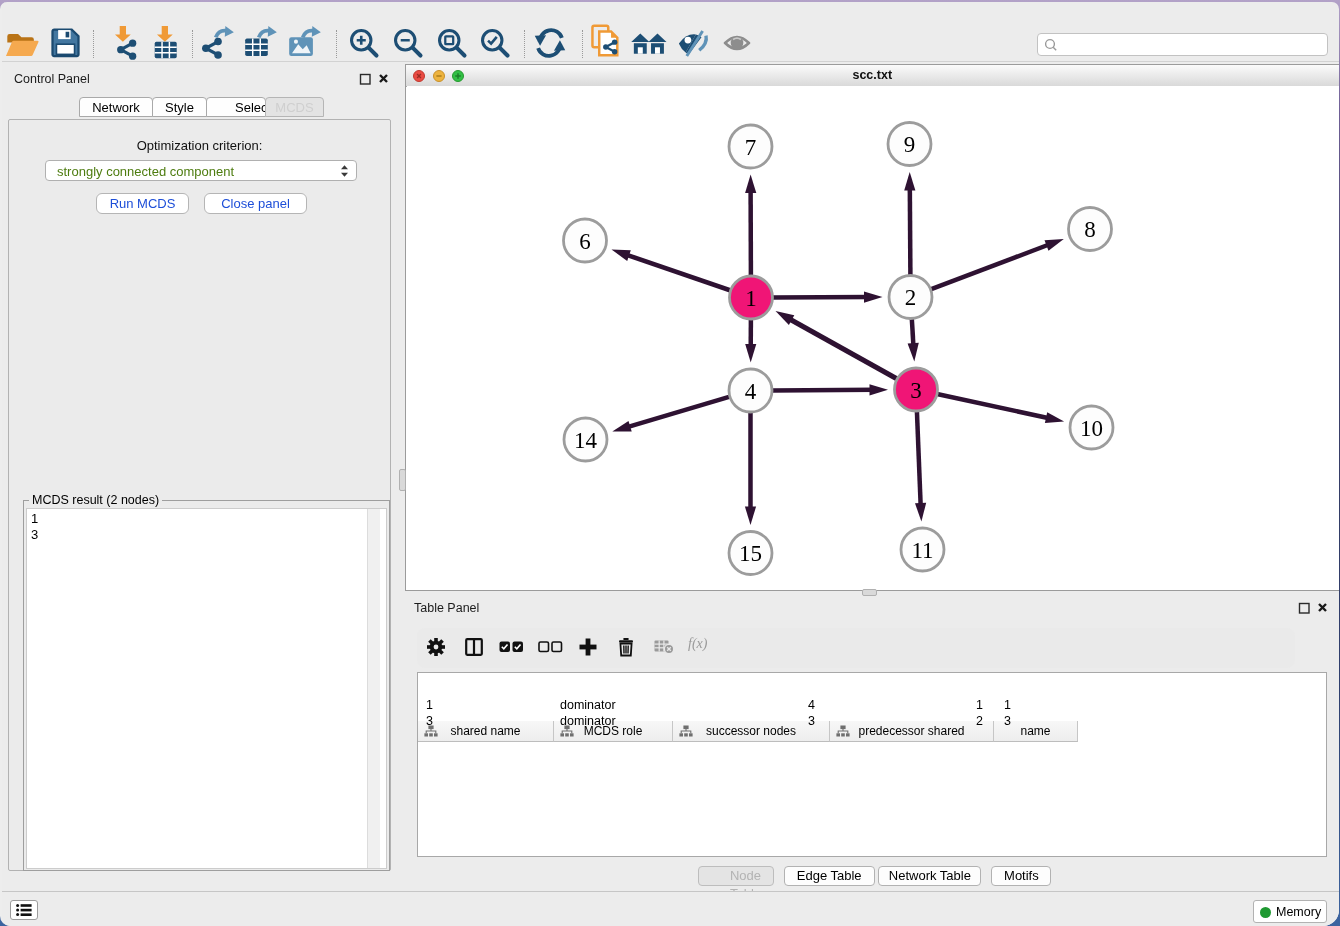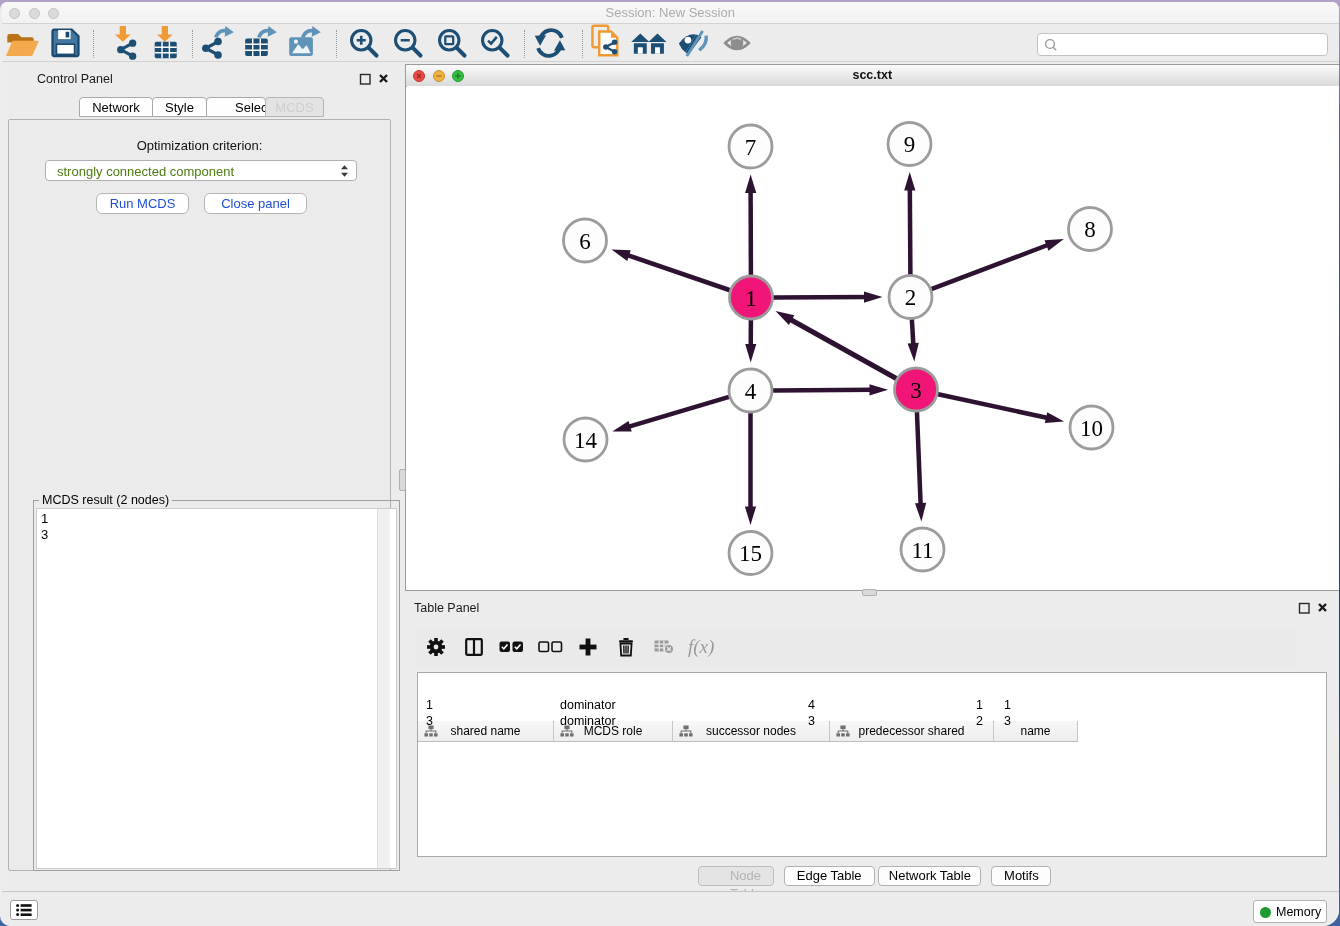--- a/index.html
+++ b/index.html
@@ -29,21 +29,21 @@
 .tab{position:absolute;top:34px;height:20px;box-sizing:border-box;background:#fefefe;
  border:1px solid #a9a9a9;border-radius:4px 4px 0 0;font-size:13px;color:#000;
  text-align:center;line-height:19px;}
 #cpbox{position:absolute;left:6px;top:56px;width:383px;height:752px;box-sizing:border-box;
  border:1px solid #b2b2b2;border-radius:2px;background:#ebebeb;}
 #optlabel{position:absolute;left:0;top:18px;width:100%;text-align:center;font-size:13px;color:#111;}
 #combo{position:absolute;left:36px;top:40px;width:312px;height:21px;box-sizing:border-box;
  background:#fff;border:1px solid #b0b0b0;border-radius:4px;font-size:13px;color:#4d7c0f;line-height:19px;}
 .btn{position:absolute;top:73px;height:21px;box-sizing:border-box;background:#fff;
  border:1px solid #b5b5b5;border-radius:6px;font-size:13px;color:#1d4ed8;text-align:center;line-height:19px;}
-#fieldset{position:absolute;left:24px;top:380px;width:367px;height:371px;box-sizing:border-box;
+#fieldset{position:absolute;left:14px;top:380px;width:367px;height:371px;box-sizing:border-box;
  border:1px solid #9e9e9e;}
 #legend{position:absolute;left:5px;top:-8px;background:#ebebeb;padding:0 3px;font-size:12.5px;color:#000;}
 #fswhite{position:absolute;left:2px;top:7px;width:361px;height:361px;background:#fff;
  border:1px solid #cccccc;box-sizing:border-box;}
 #fsscroll{position:absolute;right:6px;top:0px;width:12px;height:359px;background:#f0f0f0;
  border-left:1px solid #dcdcdc;}
 
 #netframe{position:absolute;left:403px;top:62px;width:933.5px;height:527px;
  border:1px solid #9b9b9b;border-right:none;box-sizing:border-box;background:#fff;}
 #nettitle{position:absolute;left:0;top:0;width:100%;height:21px;
@@ -66,26 +66,20 @@
 .btab{position:absolute;top:275px;height:20px;box-sizing:border-box;background:#fdfdfd;
  border:1px solid #b2b2b2;border-radius:4px;font-size:13px;color:#000;text-align:center;line-height:18px;}
 
 #statusbar{position:absolute;left:0;top:889px;width:100%;height:35px;background:#ececec;
  border-top:1px solid #c6c6c6;}
 </style>
 </head>
 <body>
 <div id="app">
 
-<div id="titlebar">
- <div class="tl" style="left:7px;"></div>
- <div class="tl" style="left:26.5px;"></div>
- <div class="tl" style="left:45.5px;"></div>
- <div id="wintitle">Session: New Session</div>
-</div>
 
 <div id="toolbar">
 <svg class="ticon" style="left:4.5px;top:3.5px" width="30" height="30" viewBox="0 0 30 30">
         <path fill="#b97316" d="M2 9 a2 2 0 0 1 2-2 h7.5 l3 3 h9 a2 2 0 0 1 2 2 v2.5 h-23.5 z"></path>
         <path fill="#f5a94f" d="M0.8 26.5 L6.2 14 a1.5 1.5 0 0 1 1.4-1 H28.6 a1 1 0 0 1 0.9 1.4 L24.4 25.6 a1.5 1.5 0 0 1-1.4 0.9 z"></path>
       </svg>
 <svg class="ticon" style="left:49.0px;top:3px" width="29" height="31" viewBox="0 0 29 31">
         <path fill="#4377a0" stroke="#1b4a70" stroke-width="2" d="M3 5.5 a1.5 1.5 0 0 1 1.5-1.5 H20 L26 10 V26 a1.5 1.5 0 0 1-1.5 1.5 H4.5 A1.5 1.5 0 0 1 3 26 Z"></path>
         <rect x="8" y="4.5" width="11" height="8" fill="#fff"></rect>
         <rect x="14.6" y="6" width="3.2" height="5" fill="#1b4a70"></rect>
@@ -201,21 +195,21 @@
 <div class="sep" style="left:580px;"></div>
 <div id="search">
         <svg width="16" height="16" style="position:absolute;left:5px;top:3px" viewBox="0 0 16 16">
           <circle cx="7" cy="7" r="4.4" fill="none" stroke="#9a9a9a" stroke-width="1.4"></circle>
           <line x1="10.2" y1="10.2" x2="13.2" y2="13.2" stroke="#9a9a9a" stroke-width="1.4"></line>
         </svg>
       </div>
 </div>
 
 <div id="cpanel">
- <div class="ptitle abs" style="left:12px;top:9px;margin-left:23px;">Control Panel</div>
+ <div class="ptitle abs" style="left:12px;top:9px;">Control Panel</div>
  <svg class="abs" style="left:357px;top:10px;" width="34" height="13" viewBox="0 0 34 13">
         <rect x="1.5" y="1.5" width="9.5" height="9.5" fill="none" stroke="#2a2a2a" stroke-width="1.4"></rect>
         <path d="M21 2 L28 9 M28 2 L21 9" stroke="#1a1a1a" stroke-width="2.4"></path>
       </svg>
  <div class="tab" style="left:77px;width:74px;">Network</div>
  <div class="tab" style="left:150px;width:55px;">Style</div>
  <div class="tab" style="left:204px;width:60px;padding-left:28px;">Select</div>
  <div class="tab" style="left:263px;width:59px;background:#e3e3e3;color:#cfcfcf;border-color:#b5b5b5;">MCDS</div>
  <div id="cpbox">
   <div id="optlabel">Optimization criterion:</div>
@@ -367,21 +361,21 @@
       </svg>
 <svg class="abs" style="left:249.0px;top:48.0px" width="20" height="15" viewBox="0 0 20 15">
         <rect x="0.5" y="1.5" width="14" height="11" rx="1" fill="#9a9a9a"></rect>
         <line x1="5.2" y1="1.5" x2="5.2" y2="12.5" stroke="#eaeaea" stroke-width="1.2"></line>
         <line x1="9.9" y1="1.5" x2="9.9" y2="12.5" stroke="#eaeaea" stroke-width="1.2"></line>
         <line x1="0.5" y1="5.1" x2="14.5" y2="5.1" stroke="#eaeaea" stroke-width="1.2"></line>
         <line x1="0.5" y1="8.8" x2="14.5" y2="8.8" stroke="#eaeaea" stroke-width="1.2"></line>
         <circle cx="15" cy="10" r="4.6" fill="#9a9a9a" stroke="#eaeaea" stroke-width="1.2"></circle>
         <path d="M13.2 8.2 L16.8 11.8 M16.8 8.2 L13.2 11.8" stroke="#eaeaea" stroke-width="1.4"></path>
       </svg>
-<div class="abs" style="left:283px;top:45px;font-family:'Liberation Serif',serif;font-style:italic;font-size:19px;color:#9a9a9a;">f(x)</div>
+<div class="abs" style="left:283px;top:45px;font-family:'Liberation Serif',serif;font-style:italic;font-size:14px;color:#9a9a9a;">f(x)</div>
  <div id="ttable">
 <div class="hcell" style="left:0px;width:136px;">
           <svg width="14" height="13" viewBox="0 0 14 13" style="position:absolute;left:6px;top:4px;">
             <rect x="4.4" y="0.5" width="5.2" height="3.6" fill="#6f6f6f"></rect>
             <path d="M7 4.1 V6 M2.2 8.3 V6 H11.8 V8.3" fill="none" stroke="#6f6f6f" stroke-width="1.1"></path>
             <rect x="0.4" y="8.3" width="3.6" height="3.2" fill="#6f6f6f"></rect>
             <rect x="5.2" y="8.3" width="3.6" height="3.2" fill="#6f6f6f"></rect>
             <rect x="10" y="8.3" width="3.6" height="3.2" fill="#6f6f6f"></rect>
           </svg>
           <span>shared name</span>

